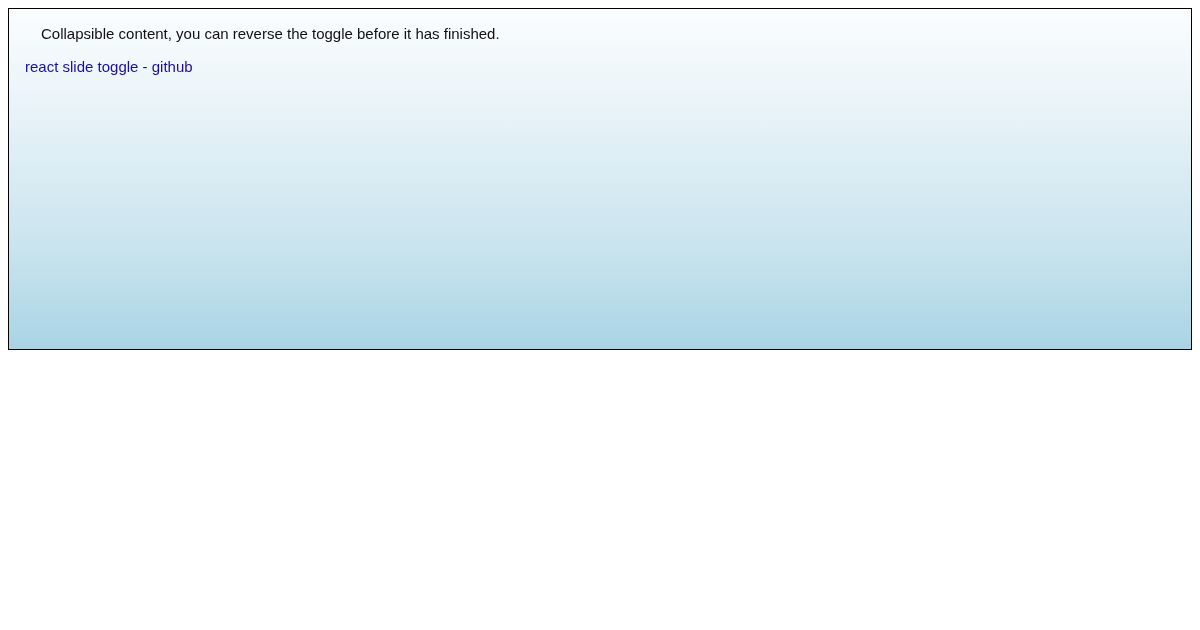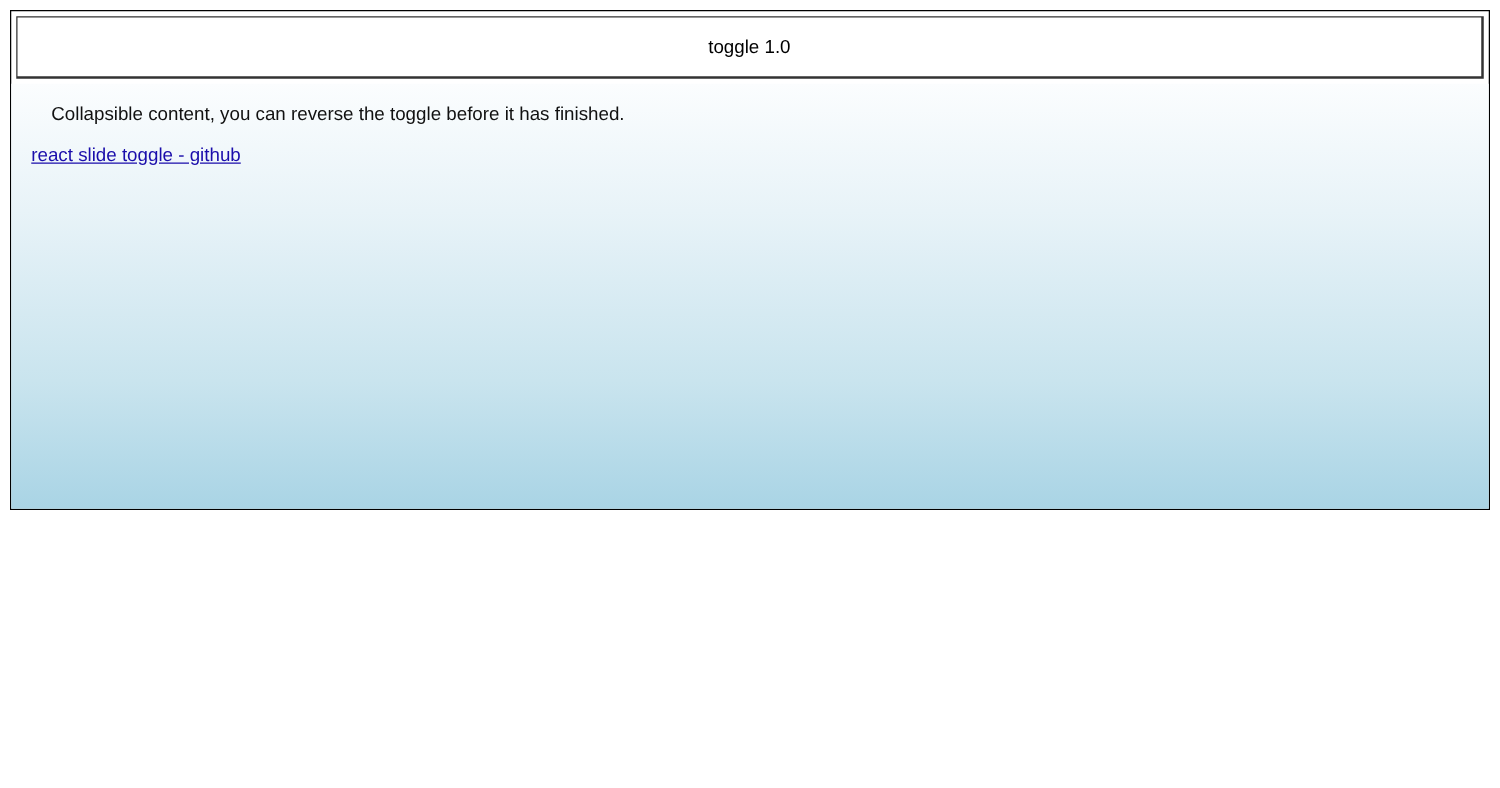--- a/index.html
+++ b/index.html
@@ -34,26 +34,24 @@
       background: linear-gradient(to bottom, #fbfdfe 0%, #e8f3f8 30%, #c9e4ee 70%, #a9d4e5 100%);
       padding: 16px 16px;
       min-height: 340px;
     }
     .description {
       margin: 0 0 16px 16px;
       color: #111;
     }
     .github-link {
       color: #1a0dab;
-      text-decoration: underline;
       cursor: pointer;
     }
   </style>
 </head>
 <body>
 
 <div class="container">
-  <button class="toggle-button">toggle 1.0</button>
   <div class="content-panel">
     <p class="description">Collapsible content, you can reverse the toggle before it has finished.</p>
     <a class="github-link">react slide toggle - github</a>
   </div>
 </div>
 
 </body></html>

